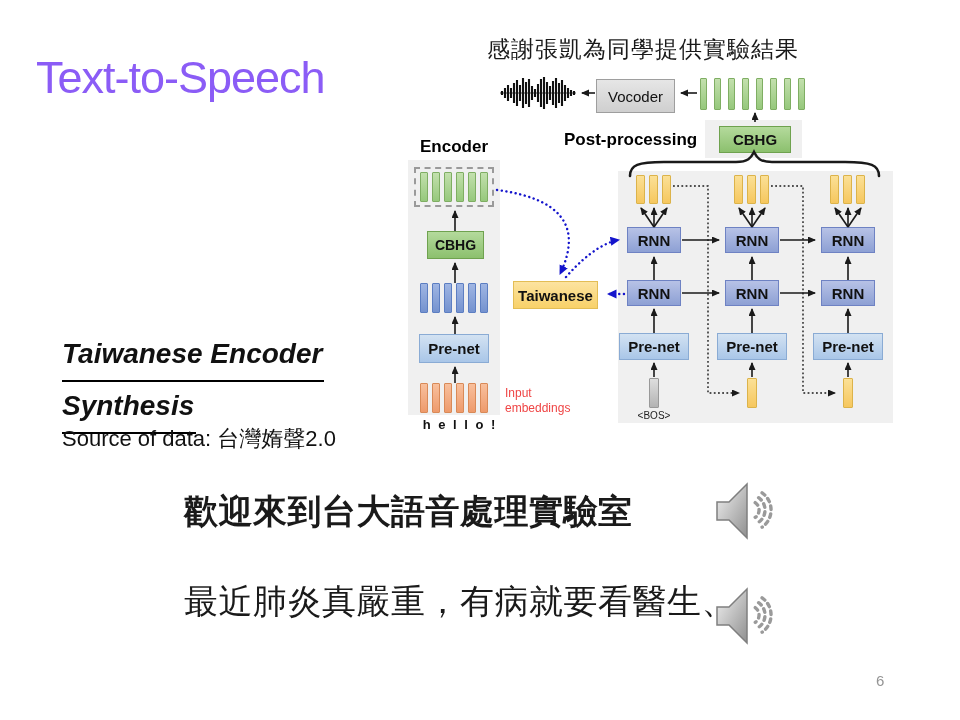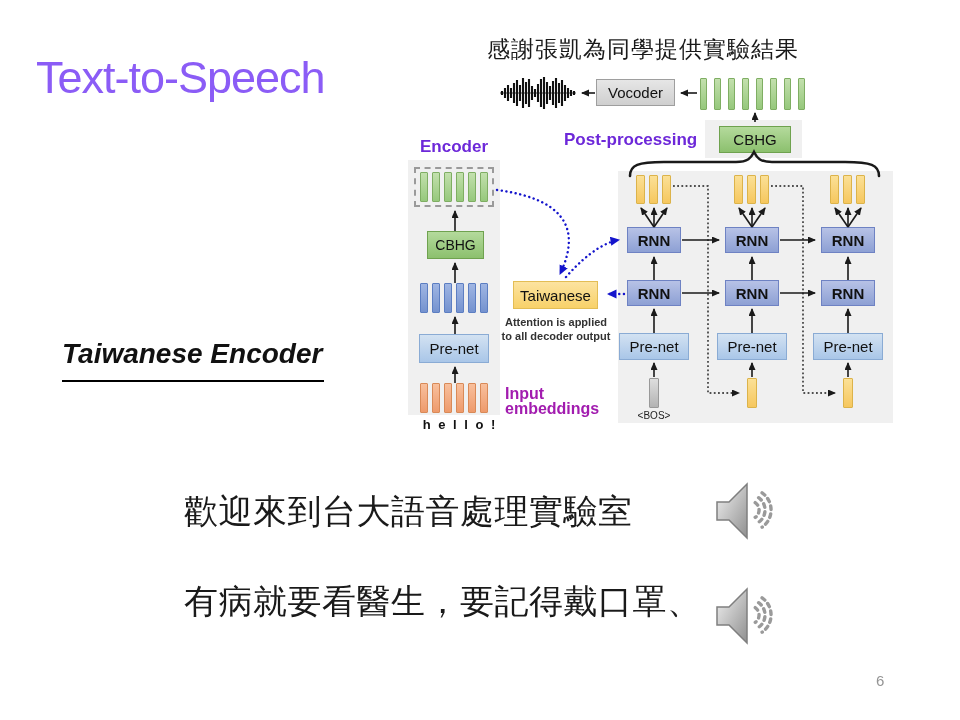--- a/index.html
+++ b/index.html
@@ -8,39 +8,39 @@
            font-family:"Liberation Sans", sans-serif; overflow:hidden; color:#111; }
   .abs { position:absolute; }
 
   
   .title { left:36px; top:38px; font-size:45px; line-height:57px; font-weight:300;
            letter-spacing:-1px; color:#8b5cf6;margin-top:11px; }
   .credit { left:487px; top:34px; font-size:23px; letter-spacing:1px; color:#1a1a1a; }
 
   
   .panel { background:#f0f0f0; }
-  .box { display:flex; align-items:center; justify-content:center; font-weight:400; color:#111; }
+  .box { display:flex; align-items:center; justify-content:center; font-weight:700; color:#111; }
   .green-box  { background:linear-gradient(180deg,#b4da9c,#8cc06e); border:1px solid #6fa24f; }
   .gray-box   { background:linear-gradient(180deg,#e6e6e6,#cfcfcf); border:1px solid #9e9e9e; font-weight:500; }
   .blue-strong{ background:linear-gradient(180deg,#b7c2e6,#8da0d4); border:1px solid #6e82c3; }
   .blue-light { background:linear-gradient(180deg,#d3e2f2,#a9c6e8); border:1px solid #8aabd4; }
   .yellow-box { background:linear-gradient(180deg,#fce3a0,#f8d169); border:1px solid #e3bd55; }
 
   .bars-row { display:flex; }
   .bar { border-radius:1px; }
   .bar.green  { background:linear-gradient(180deg,#c3e0ad,#96c87c); border:1px solid #7fae63; }
   .bar.blue   { background:linear-gradient(180deg,#a0b6e3,#7492cf); border:1px solid #5c7ec2; }
   .bar.orange { background:linear-gradient(180deg,#f8c09d,#ee9a6b); border:1px solid #d98a58; }
   .bar.yellow { background:linear-gradient(180deg,#fbe096,#f6c75e); border:1px solid #dcb34a; }
   .bar.grayb  { background:linear-gradient(180deg,#dedede,#b3b3b3); border:1px solid #999; }
 
   .dashedbox { border:2px dashed #9a9a9a; background:transparent; }
 
-  .small-label { font-size:16px; color:#a21caf; line-height:15px;font-weight:bold; }
-  .fig-label { font-size:17px; font-weight:600; color:#6d28d9; }
+  .small-label { font-size:12px; color:#ef4444; line-height:15px; }
+  .fig-label { font-size:17px; font-weight:600; color:#000000; }
 
   
   .heading { left:62px; top:330px; font-size:28px; font-weight:700; font-style:italic; line-height:48px; }
   .heading span { display:inline-block; border-bottom:2px solid #000; padding:0 2px 2px 0; }
   .source { left:62px; top:424px; font-size:22px; color:#111; }
   .sentence { font-size:34px; color:#1a1a1a; line-height:46px; letter-spacing:0.5px; }
   .pagenum { left:876px; top:672px; font-size:15px; color:#949494; }
 
   svg.overlay { position:absolute; left:0; top:0; width:960px; height:720px; pointer-events:none; }
 </style>
@@ -81,21 +81,21 @@
           <line x1="59" y1="8" x2="59" y2="28"></line>
         <line x1="62" y1="5" x2="62" y2="31"></line>
           <line x1="65" y1="10" x2="65" y2="26"></line>
         <line x1="68" y1="13" x2="68" y2="23"></line>
           <line x1="71" y1="15" x2="71" y2="21"></line>
         <line x1="74" y1="16" x2="74" y2="20"></line>
       </g>
     </svg>
   </div>
 
-  <div class="abs box gray-box" style="left:596px;top:79px;width:79px;height:27px;font-size:15px;">Vocoder</div>
+  <div class="abs box gray-box" style="left:596px;top:79px;width:79px;height:34px;font-size:15px;">Vocoder</div>
 
   <div class="abs bars-row" style="left:700px;top:78px;gap:7px;">
     <i class="bar green" style="width:7px;height:32px;"></i>
       <i class="bar green" style="width:7px;height:32px;"></i>
     <i class="bar green" style="width:7px;height:32px;"></i>
       <i class="bar green" style="width:7px;height:32px;"></i>
     <i class="bar green" style="width:7px;height:32px;"></i>
       <i class="bar green" style="width:7px;height:32px;"></i>
     <i class="bar green" style="width:7px;height:32px;"></i>
       <i class="bar green" style="width:7px;height:32px;"></i>
@@ -141,24 +141,20 @@
   </div>
 
   <div class="abs" style="left:412px;top:417px;width:96px;text-align:center;font-size:13px;font-weight:600;letter-spacing:2px;">h e l l o !</div>
 
   <div class="abs small-label" style="left:505px;top:386px;">
     <div>Input</div>
     <div>embeddings</div>
   </div>
 
   <div class="abs box yellow-box" style="left:513px;top:281px;width:85px;height:28px;font-size:15px;">Taiwanese</div>
-  <div class="abs" style="left:494px;top:315px;width:124px;text-align:center;font-size:11px;font-weight:600;color:#333;line-height:14px;">
-    <div>Attention is applied</div>
-    <div>to all decoder output</div>
-  </div>
 
   <div class="abs panel" style="left:618px;top:171px;width:275px;height:252px;"></div>
 
   <div class="abs bars-row" style="left:636px;top:175px;gap:4px;">
     <i class="bar yellow" style="width:9px;height:29px;"></i>
       <i class="bar yellow" style="width:9px;height:29px;"></i>
       <i class="bar yellow" style="width:9px;height:29px;"></i>
   </div>
   <div class="abs box blue-strong" style="left:627px;top:227px;width:54px;height:26px;font-size:15px;font-weight:700;">RNN</div>
   <div class="abs box blue-strong" style="left:627px;top:280px;width:54px;height:26px;font-size:15px;font-weight:700;">RNN</div>
@@ -244,27 +240,29 @@
 
     <g stroke="#1414cc" stroke-width="2.4" fill="none" stroke-linecap="round" stroke-dasharray="0.1 4.6">
       <path d="M497,190 C558,198 584,224 560,274" marker-end="url(#mbl)"></path>
       <path d="M566,277 C588,252 606,242 619,240" marker-end="url(#mbl)"></path>
       <path d="M624,294 L608,294" marker-end="url(#mbl)"></path>
     </g>
   </svg>
 
   <div class="abs heading">
     <div><span>Taiwanese Encoder</span></div>
-  </div>
-
-
-  <div class="abs sentence" style="left:184px;top:488px;">歡迎來到台大語音處理實驗室</div>
+    <div><span>Synthesis</span></div>
+  </div>
+
+  <div class="abs source">Source of data: 台灣媠聲2.0</div>
+
+  <div class="abs sentence" style="left:184px;top:488px;font-weight:bold;">歡迎來到台大語音處理實驗室</div>
 
   <div class="abs sentence" style="left:184px;top:578px;">
-    <div>有病就要看醫生，要記得戴口罩、</div>
+    <div>最近肺炎真嚴重，有病就要看醫生、</div>
   </div>
 
   <div class="abs" style="left:714px;top:480px;width:66px;height:62px;">
     <svg width="66" height="62" viewBox="0 0 66 62">
       <defs>
         <linearGradient id="g1" x1="0" y1="0" x2="1" y2="1">
           <stop offset="0" stop-color="#f2f2f2"></stop>
             <stop offset="1" stop-color="#8f8f8f"></stop>
         </linearGradient>
       </defs>

